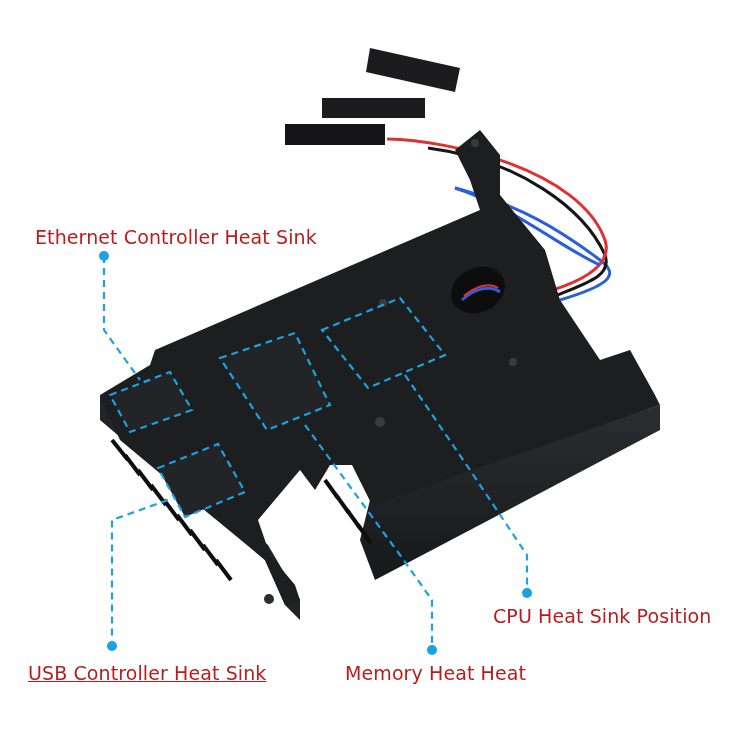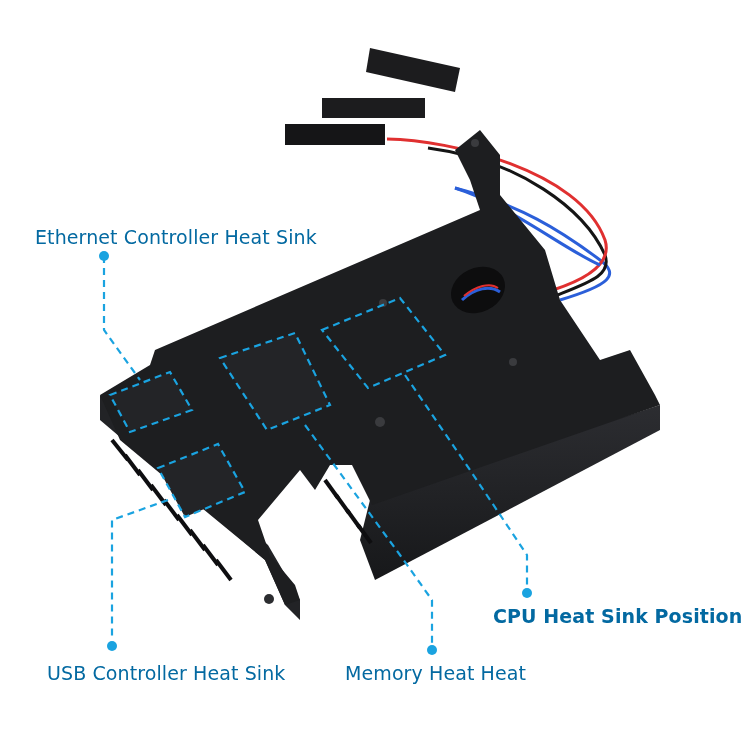--- a/index.html
+++ b/index.html
@@ -1,17 +1,17 @@
 <!DOCTYPE html>
 <html><head>
 <meta charset="utf-8">
 <style>
   html, body { margin:0; padding:0; background:#ffffff; }
   body { width:750px; height:750px; position:relative; overflow:hidden; font-family:"DejaVu Sans", sans-serif; }
-  .label { position:absolute; color:#0369a1; font-size:19px; letter-spacing:0.1px; white-space:nowrap; }
+  .label { position:absolute; color:#b91c1c; font-size:19px; letter-spacing:0.1px; white-space:nowrap; }
   svg.art { position:absolute; left:0; top:0; }
 </style>
 </head>
 <body>
 
 <svg class="art" width="750" height="750" viewBox="0 0 750 750">
   <defs>
     <linearGradient id="sideGrad" x1="0" y1="0" x2="0" y2="1">
       <stop offset="0" stop-color="#2c2d31"></stop>
       <stop offset="1" stop-color="#17181a"></stop>
@@ -84,15 +84,15 @@
   </g>
   <g fill="#1aa3e0">
     <circle cx="104" cy="256" r="5"></circle>
     <circle cx="112" cy="646" r="5"></circle>
     <circle cx="432" cy="650" r="5"></circle>
     <circle cx="527" cy="593" r="5"></circle>
   </g>
 </svg>
 
 <div class="label" style="left:35px; top:226px;">Ethernet Controller Heat Sink</div>
-<div class="label" style="left:47px; top:662px;">USB Controller Heat Sink</div>
+<div class="label" style="left:28px; top:662px;text-decoration:underline;">USB Controller Heat Sink</div>
 <div class="label" style="left:345px; top:662px;">Memory Heat Heat</div>
-<div class="label" style="left:493px; top:605px;font-weight:bold;">CPU Heat Sink Position</div>
+<div class="label" style="left:493px; top:605px;">CPU Heat Sink Position</div>
 
 </body></html>

